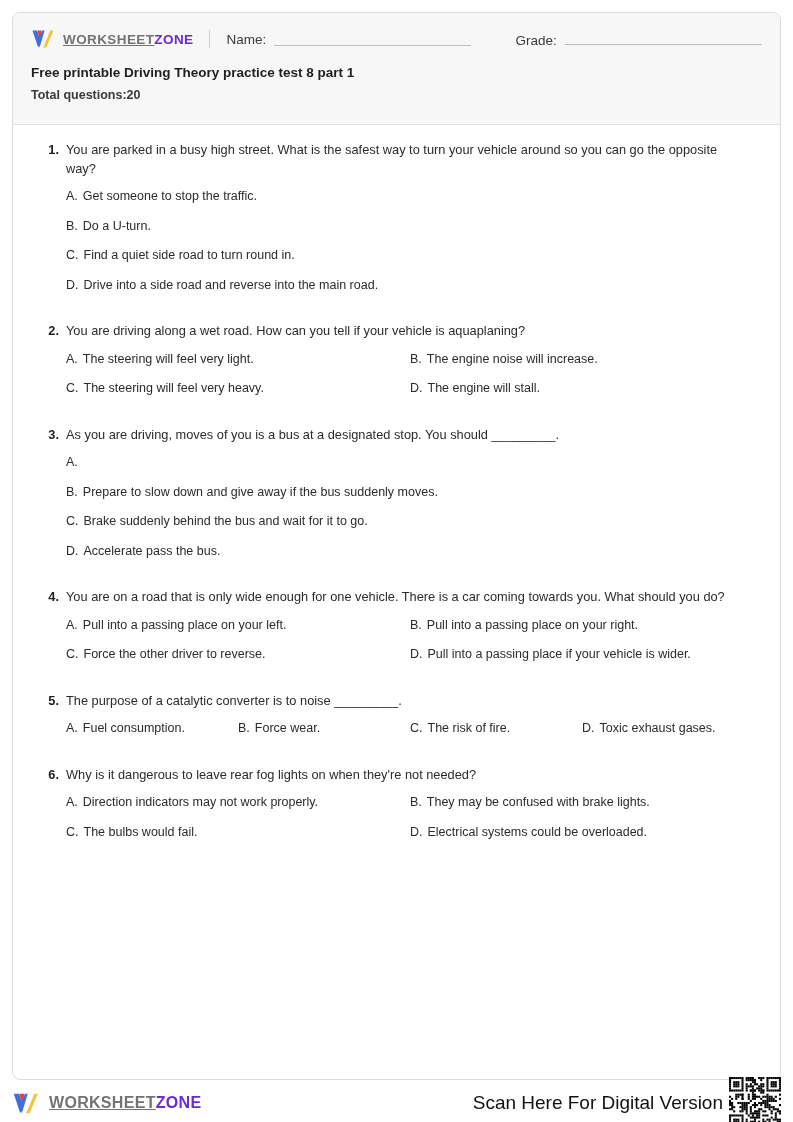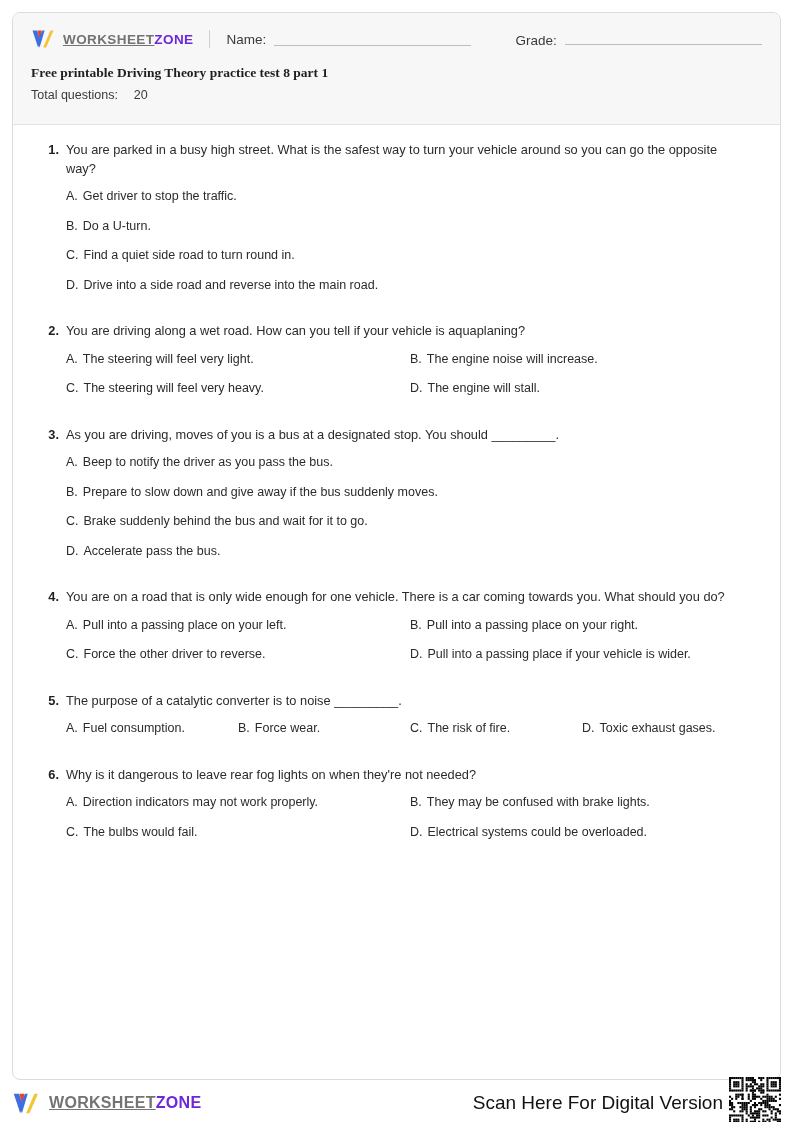--- a/index.html
+++ b/index.html
@@ -99,28 +99,27 @@
 
   .header-meta {
     padding: 12px 18px 0 18px;
   }
   .worksheet-title {
     font-size: 13.5px;
     font-weight: bold;
     color: #1f1f1f;
     margin: 0 0 7px 0;
     line-height: 1.2;
-    font-family: Liberation Serif, serif;
   }
   .total-row {
     font-size: 12.5px;
     color: #3a3a3a;
     display: flex;
     align-items: flex-end;
-    gap: 16px;
+    font-weight: bold;
   }
 
   
   .sheet-body {
     padding: 16px 26px 0 26px;
     box-sizing: border-box;
   }
 
   .question {
     display: flex;
@@ -255,21 +254,21 @@
   </div>
 
   <div class="sheet-body" id="questions-list">
       <div class="question">
         <div class="q-num">1.</div>
         <div class="q-body">
           <p class="q-text">You are parked in a busy high street. What is the safest way to turn your vehicle around so you can go the opposite way?</p>
           <div class="options cols-1">
             <div class="opt">
               <span class="opt-letter">A.</span>
-              <span class="opt-text">Get driver to stop the traffic.</span>
+              <span class="opt-text">Get someone to stop the traffic.</span>
             </div>
             <div class="opt">
               <span class="opt-letter">B.</span>
               <span class="opt-text">Do a U-turn.</span>
             </div>
             <div class="opt">
               <span class="opt-letter">C.</span>
               <span class="opt-text">Find a quiet side road to turn round in.</span>
             </div>
             <div class="opt">
@@ -303,21 +302,20 @@
           </div>
         </div>
       </div>
       <div class="question">
         <div class="q-num">3.</div>
         <div class="q-body">
           <p class="q-text">As you are driving, moves of you is a bus at a designated stop. You should _________.</p>
           <div class="options cols-1">
             <div class="opt">
               <span class="opt-letter">A.</span>
-              <span class="opt-text">Beep to notify the driver as you pass the bus.</span>
             </div>
             <div class="opt">
               <span class="opt-letter">B.</span>
               <span class="opt-text">Prepare to slow down and give away if the bus suddenly moves.</span>
             </div>
             <div class="opt">
               <span class="opt-letter">C.</span>
               <span class="opt-text">Brake suddenly behind the bus and wait for it to go.</span>
             </div>
             <div class="opt">

